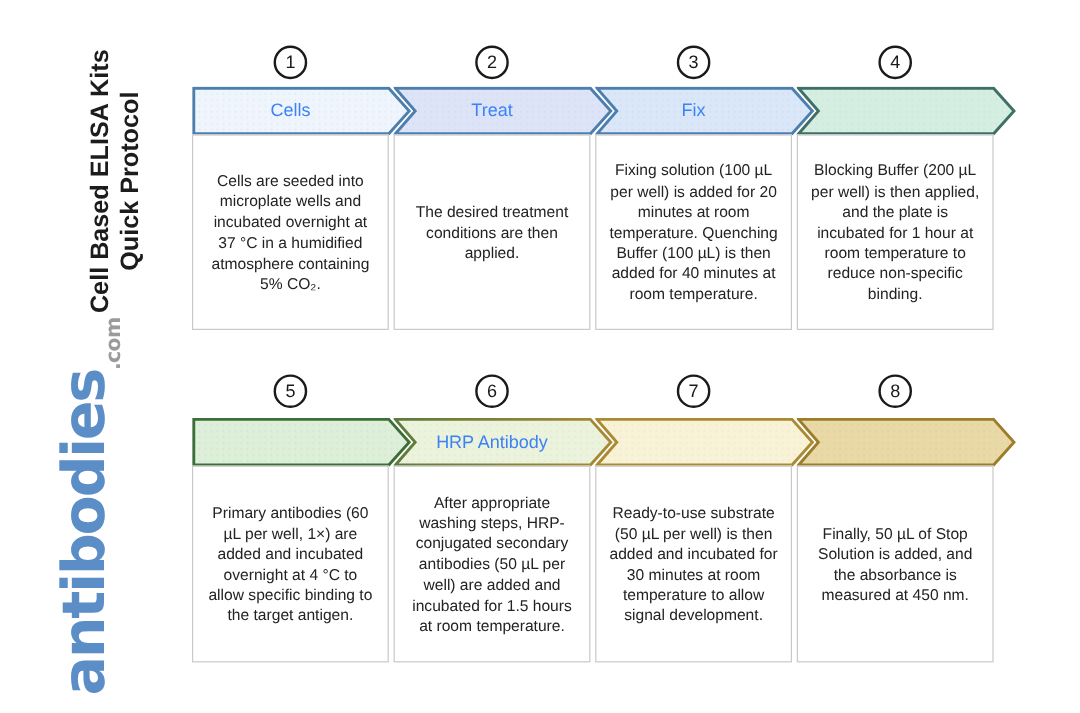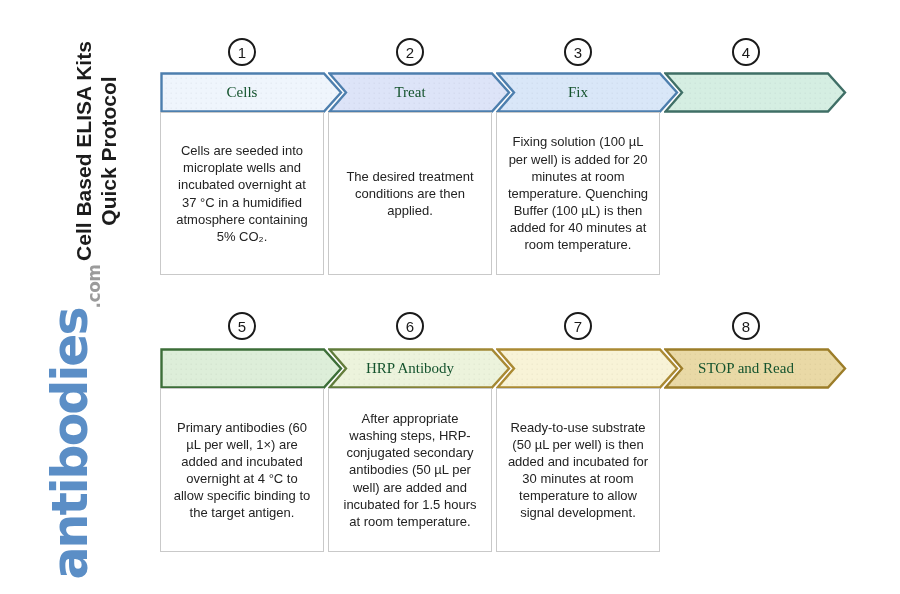--- a/index.html
+++ b/index.html
@@ -19,21 +19,21 @@
                letter-spacing:-2px;line-height:1;}
   .brand .suffix{font-family:"DejaVu Sans",sans-serif;font-weight:bold;font-size:17px;
                  letter-spacing:-0.5px;transform:translateY(13px);display:inline-block;}
 
   
   .badge{position:absolute;width:28px;height:28px;border:2px solid #1a1a1a;border-radius:50%;
          background:#fff;box-sizing:border-box;display:flex;align-items:center;justify-content:center;
          font-size:15px;color:#1a1a1a;}
   .arrow-svg{position:absolute;width:183px;height:41px;}
   .arrow-label{position:absolute;width:164px;height:40px;display:flex;align-items:center;
-               justify-content:center;font-size:15px;color:#14532d;font-family:Liberation Serif, serif;}
+               justify-content:center;font-size:15px;color:#3b82f6;}
   .desc-box{position:absolute;width:164px;background:#ffffff;border:1.5px solid #c9c9c9;
             box-sizing:border-box;display:flex;align-items:center;justify-content:center;
             padding:6px 10px;}
   .desc-box .txt{font-size:13px;line-height:1.32;text-align:center;color:#232323;}
 
   
   .c0{left:160px;} .c1{left:328px;} .c2{left:496px;} .c3{left:664px;}
   .b0{left:228px;} .b1{left:396px;} .b2{left:564px;} .b3{left:732px;}
   
   .r1-badge{top:38px;} .r1-arrow{top:72px;} .r1-box{top:112px;height:163px;}
@@ -110,20 +110,23 @@
   </div>
   <svg class="arrow-svg c3 r1-arrow">
     <defs>
         <pattern id="dp3" width="5" height="5" patternUnits="userSpaceOnUse">
           <circle cx="1.2" cy="1.2" r="0.7" fill="rgba(50,60,80,0.07)"></circle>
         </pattern>
       </defs>
     <polygon points="1.5,1.5 164,1.5 181,20.5 164,39.5 1.5,39.5 18,20.5" stroke-width="2.4" fill="#d5eee2" stroke="#3f6f66"></polygon>
     <polygon points="1.5,1.5 164,1.5 181,20.5 164,39.5 1.5,39.5 18,20.5" fill="url(#dp3)" stroke="none"></polygon>
   </svg>
+  <div class="desc-box c3 r1-box">
+    <div class="txt">Blocking Buffer (200 µL per well) is then applied, and the plate is incubated for 1 hour at room temperature to reduce non-specific binding.</div>
+  </div>
 
   <div class="badge b0 r2-badge">
     <span>5</span>
   </div>
   <svg class="arrow-svg c0 r2-arrow">
     <defs>
         <pattern id="dp4" width="5" height="5" patternUnits="userSpaceOnUse">
           <circle cx="1.2" cy="1.2" r="0.7" fill="rgba(60,70,40,0.07)"></circle>
         </pattern>
       </defs>
@@ -176,15 +179,17 @@
   </div>
   <svg class="arrow-svg c3 r2-arrow">
     <defs>
         <pattern id="dp7" width="5" height="5" patternUnits="userSpaceOnUse">
           <circle cx="1.2" cy="1.2" r="0.7" fill="rgba(90,75,30,0.08)"></circle>
         </pattern>
       </defs>
     <polygon points="1.5,1.5 164,1.5 181,20.5 164,39.5 1.5,39.5 18,20.5" stroke-width="2.4" fill="#e9d9a6" stroke="#9c7d29"></polygon>
     <polygon points="1.5,1.5 164,1.5 181,20.5 164,39.5 1.5,39.5 18,20.5" fill="url(#dp7)" stroke="none"></polygon>
   </svg>
-  <div class="arrow-label c3 r2-arrow">STOP and Read</div>
+  <div class="desc-box c3 r2-box">
+    <div class="txt">Finally, 50 µL of Stop Solution is added, and the absorbance is measured at 450 nm.</div>
+  </div>
 
 </div>
 
 </body></html>

